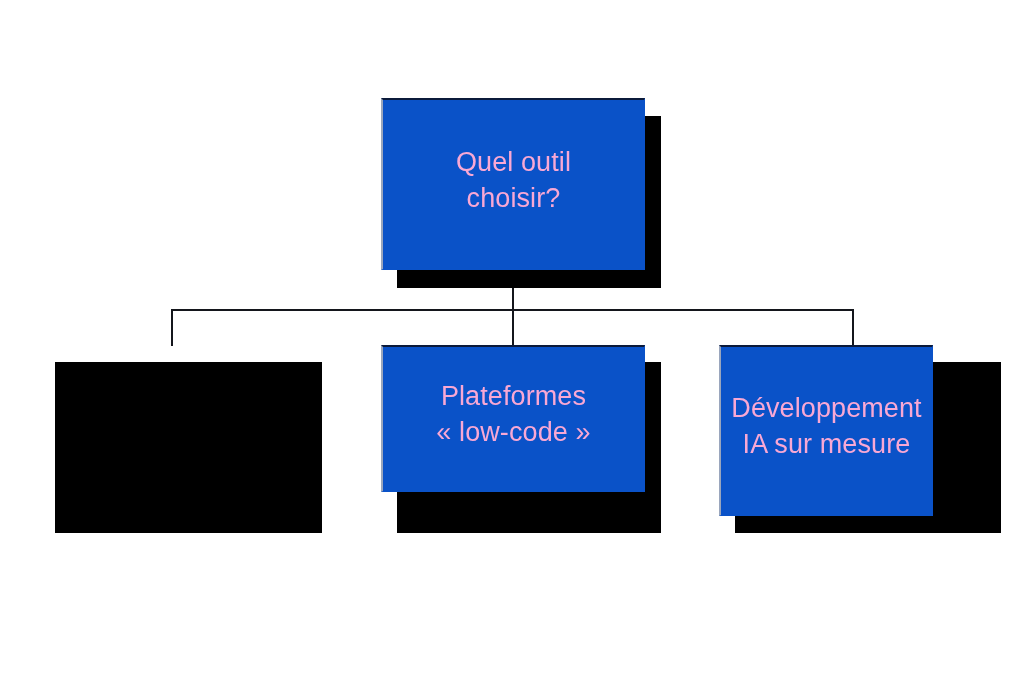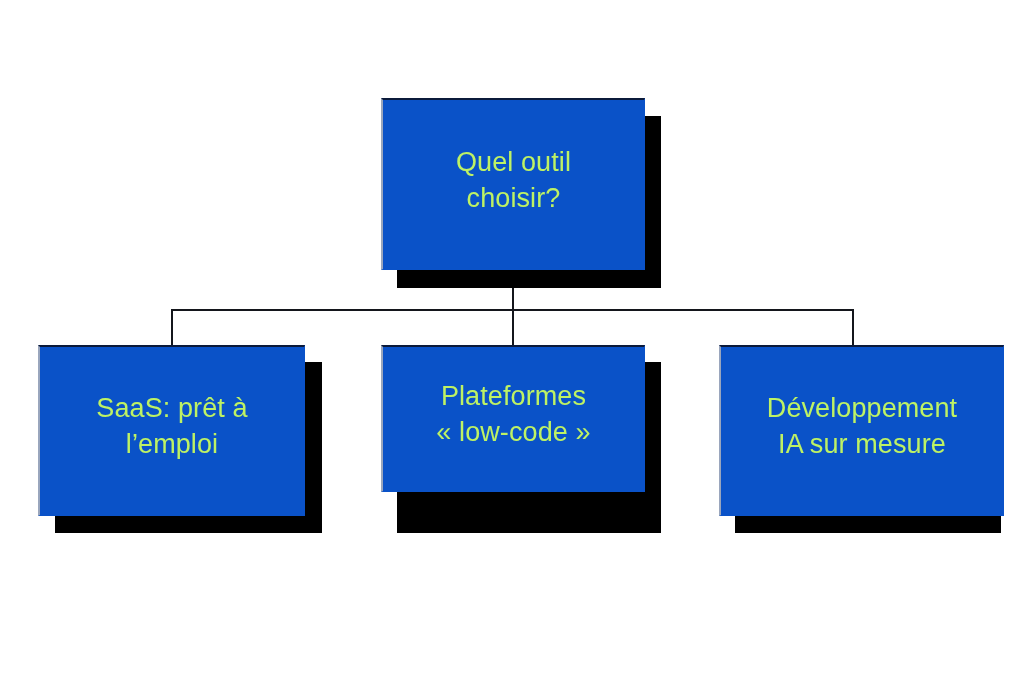--- a/index.html
+++ b/index.html
@@ -54,21 +54,21 @@
     height: 37px;
   }
   
   .node {
     position: absolute;
     box-sizing: border-box;
     display: flex;
     align-items: center;
     justify-content: center;
     text-align: center;
-    color: #bef264;
+    color: #f9a8d4;
     background: #0a52c8;
     border-top: 2px solid #0b1a3a;
     border-left: 2px solid #9aa6bd;
     border-right: 1px solid #0a52c8;
     border-bottom: 1px solid #0a52c8;
     z-index: 2;
   }
   .shadow {
     position: absolute;
     background: #000000;
@@ -117,21 +117,21 @@
   }
   #shadow-child-1 {
     left: 397px;
     top: 362px;
     width: 264px;
     height: 171px;
   }
   #node-child-2 {
     left: 719px;
     top: 345px;
-    width: 285px;
+    width: 214px;
     height: 171px;
     text-align: center;
   }
   #shadow-child-2 {
     left: 735px;
     top: 362px;
     width: 266px;
     height: 171px;
   }
 </style>
@@ -146,24 +146,20 @@
   <div class="conn conn-v-c2"></div>
   <div class="conn conn-v-c3"></div>
 
   <div class="shadow" id="shadow-root"></div>
   <div class="node" id="node-root">
     <span class="node-label">Quel outil
 choisir?</span>
   </div>
 
   <div class="shadow" id="shadow-child-0"></div>
-  <div class="node" id="node-child-0">
-    <span class="node-label">SaaS: prêt à
-l’emploi</span>
-  </div>
 
   <div class="shadow" id="shadow-child-1"></div>
   <div class="node" id="node-child-1">
     <span class="node-label">Plateformes
 « low-code »</span>
   </div>
 
   <div class="shadow" id="shadow-child-2"></div>
   <div class="node" id="node-child-2">
     <span class="node-label">Développement

